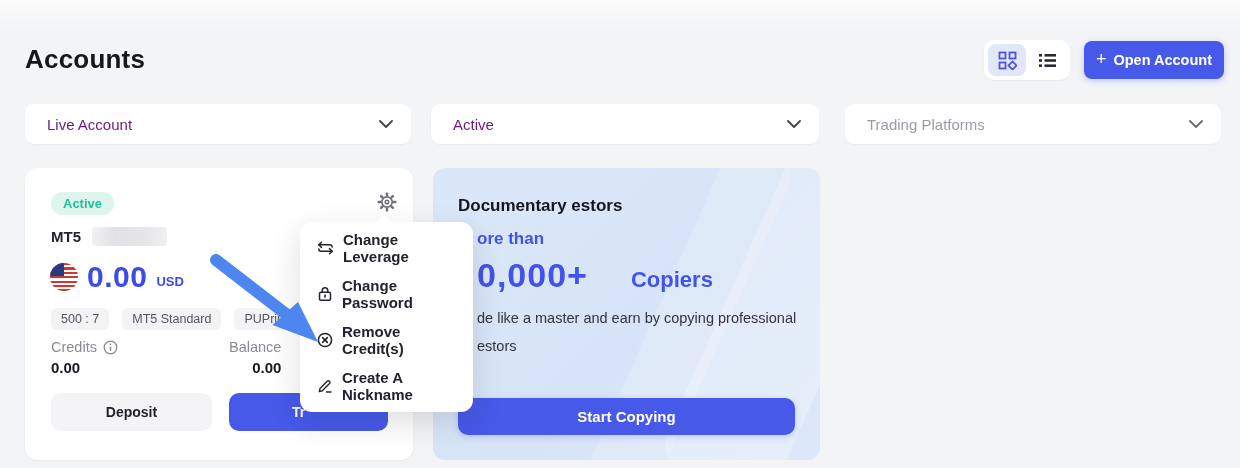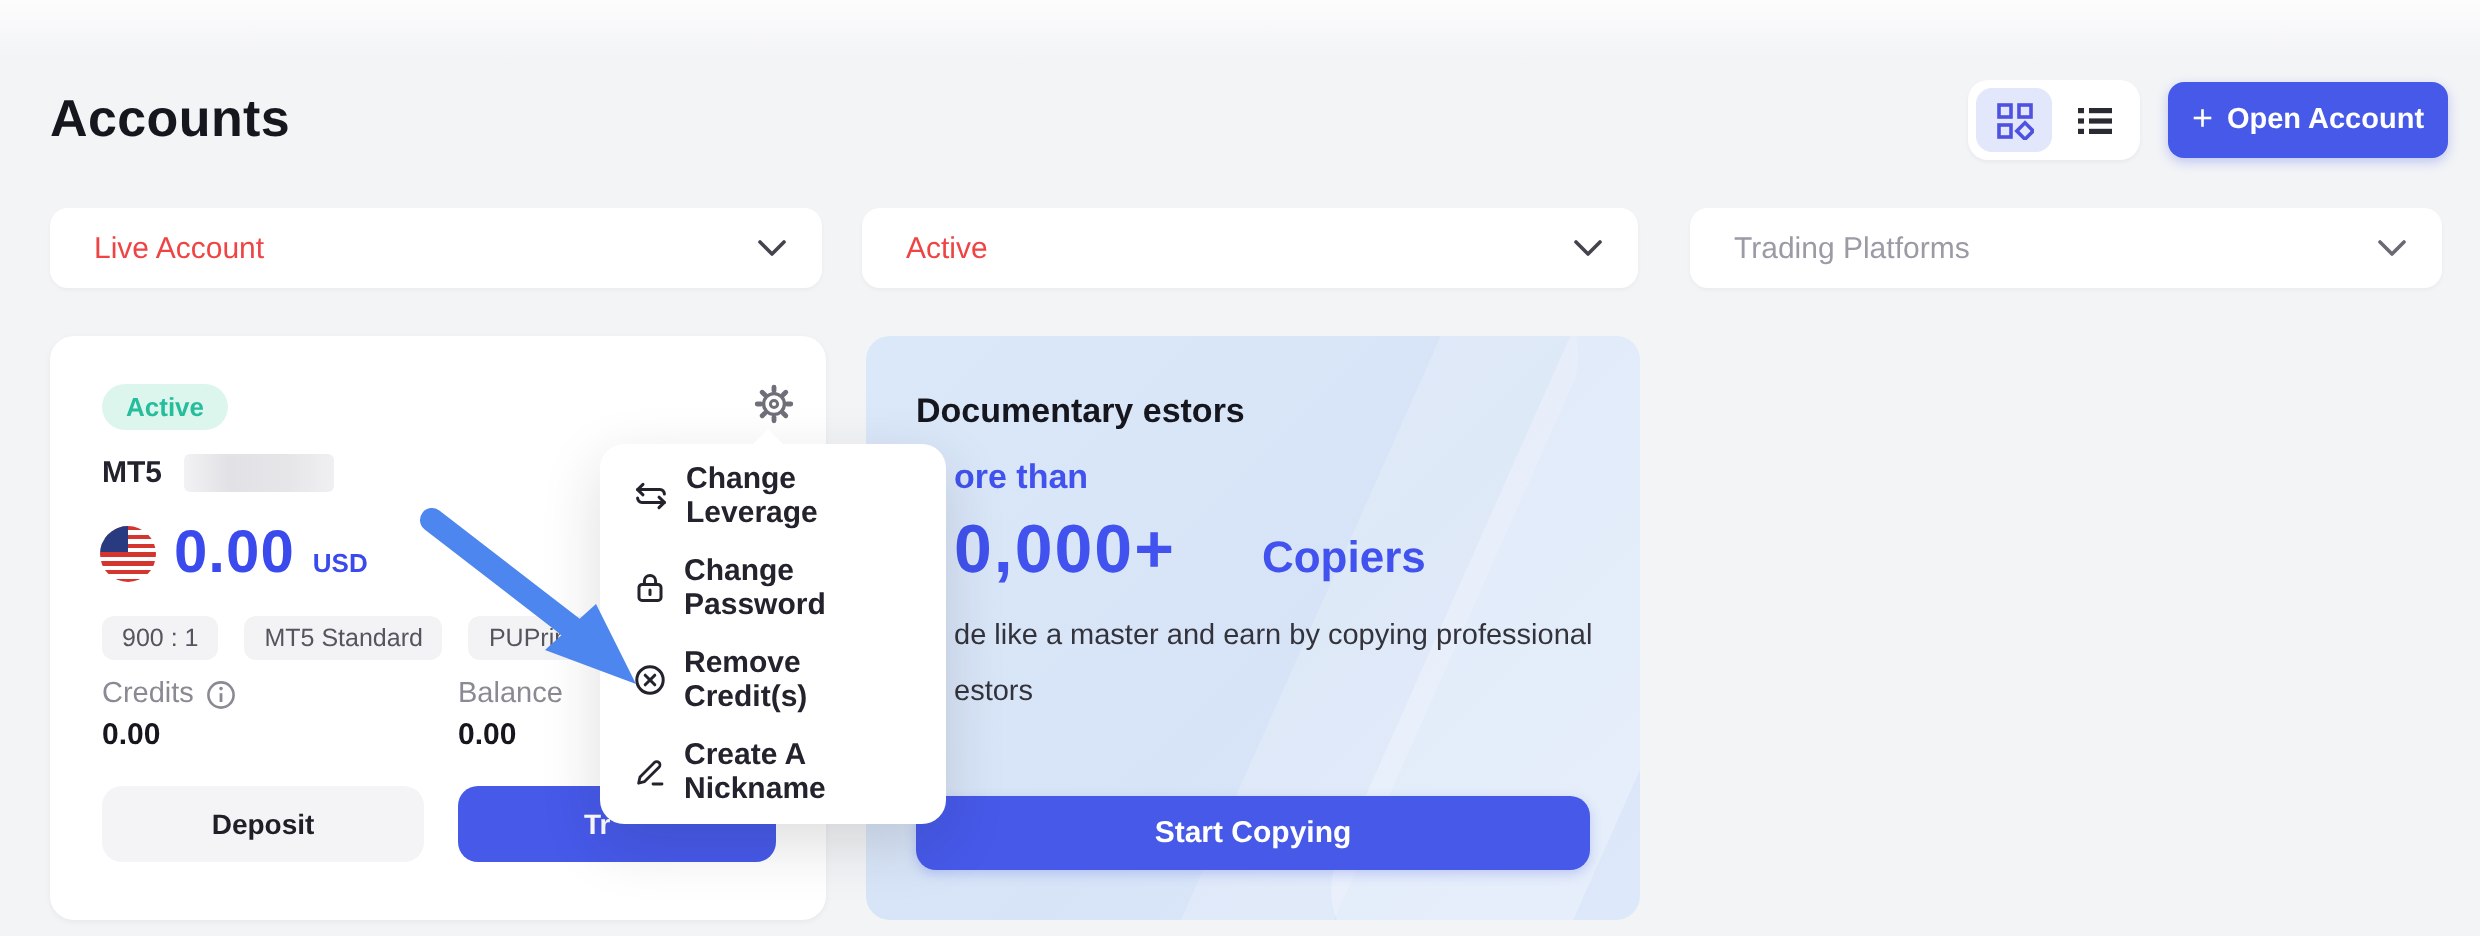--- a/index.html
+++ b/index.html
@@ -18,21 +18,21 @@
   .toggle-btn { width:38px; height:32px; border-radius:8px; display:flex; align-items:center; justify-content:center; cursor:pointer; }
   .toggle-btn.selected { background:#e3e7fb; }
   .open-account-btn { left:1084px; top:41px; width:140px; height:38px; background:#4659e9; border-radius:8px;
     display:flex; align-items:center; justify-content:center; gap:7px; color:#fff; font-size:14.5px; font-weight:600;
     box-shadow:0 2px 6px rgba(70,89,233,.3); cursor:pointer; }
   .open-account-btn .plus { font-size:18px; font-weight:400; line-height:1; margin-top:-2px; }
 
   
   .dropdown { top:104px; height:40px; background:#fff; border-radius:9px; box-shadow:0 1px 2px rgba(16,24,40,.04);
     display:flex; align-items:center; justify-content:space-between; padding:0 18px 0 22px; font-size:15px; cursor:pointer; }
-  .dropdown .val { color:#ef4444; }
+  .dropdown .val { color:#701a75; }
   .dropdown .placeholder { color:#9b9ba6; }
   .dd1 { left:25px; width:386px; }
   .dd2 { left:431px; width:388px; }
   .dd3 { left:845px; width:376px; }
 
   
   .account-card { left:25px; top:168px; width:388px; height:292px; background:#fff; border-radius:12px;
     box-shadow:0 1px 3px rgba(16,24,40,.05); }
   .status-badge { left:26px; top:24px; background:#ddf6ed; color:#25bd9c; font-size:13px; font-weight:600;
     padding:4px 12px; border-radius:12px; }
@@ -46,21 +46,21 @@
     background:repeating-linear-gradient(180deg,#d5352f 0 2.2px,#fff 2.2px 4.4px); }
   .flag::after { content:""; position:absolute; left:0; top:0; width:14px; height:13px; background:#2a3a80; }
   .amount { font-size:30px; font-weight:700; color:#3b4aed; letter-spacing:.5px; }
   .amount-ccy { font-size:13px; font-weight:700; color:#3b4aed; margin-top:9px; }
   .tag-row { left:26px; top:140px; display:flex; gap:13px; }
   .tag { background:#f3f3f5; color:#55555f; font-size:12.5px; padding:4px 10px; border-radius:6px; white-space:nowrap; }
   .tag-gap { display:inline-block; width:26px; }
   .stat-label { font-size:14.5px; color:#8a8a94; display:flex; align-items:center; gap:6px; }
   .stat-value { font-size:15px; font-weight:600; color:#16161e; margin-top:4px; }
   .credits-col { left:26px; top:171px; }
-  .balance-col { left:204px; top:171px; }
+  .balance-col { left:204px; top:171px;text-align:right; }
   .card-btn { top:225px; height:38px; border-radius:10px; display:flex; align-items:center; justify-content:center;
     font-size:14px; font-weight:600; cursor:pointer; }
   .deposit-btn { left:26px; width:161px; background:#f4f4f6; color:#1f1f28; }
   .transfer-btn { left:204px; width:159px; background:#4659e9; color:#fff; justify-content:flex-start; position:absolute; }
   .transfer-btn span { position:absolute; left:63px; }
 
   
   .promo-card { left:433px; top:168px; width:387px; height:292px; border-radius:12px; overflow:hidden;
     background:linear-gradient(135deg,#dbe8f9 0%,#d7e4f7 55%,#dde9fa 100%); }
   .swoosh { position:absolute; background:rgba(255,255,255,.28); transform:rotate(24deg); border-radius:40px; pointer-events:none; }
@@ -173,21 +173,21 @@
     <span class="acct-number-redacted"></span>
   </div>
 
   <div class="abs balance-line">
     <span class="flag"></span>
     <span class="amount">0.00</span>
     <span class="amount-ccy">USD</span>
   </div>
 
   <div class="abs tag-row">
-    <span class="tag">900 : 1</span>
+    <span class="tag">500 : 7</span>
     <span class="tag">MT5 Standard</span>
     <span class="tag"><span>PUPrime-</span><span class="tag-gap"></span><span>2</span></span>
   </div>
 
   <div class="abs credits-col">
     <div class="stat-label">
       <span>Credits</span>
       <span class="icon">
         <svg width="15" height="15" viewBox="0 0 15 15">
           <circle cx="7.5" cy="7.5" r="6.3" fill="none" stroke="#8a8a94" stroke-width="1.3"></circle>

